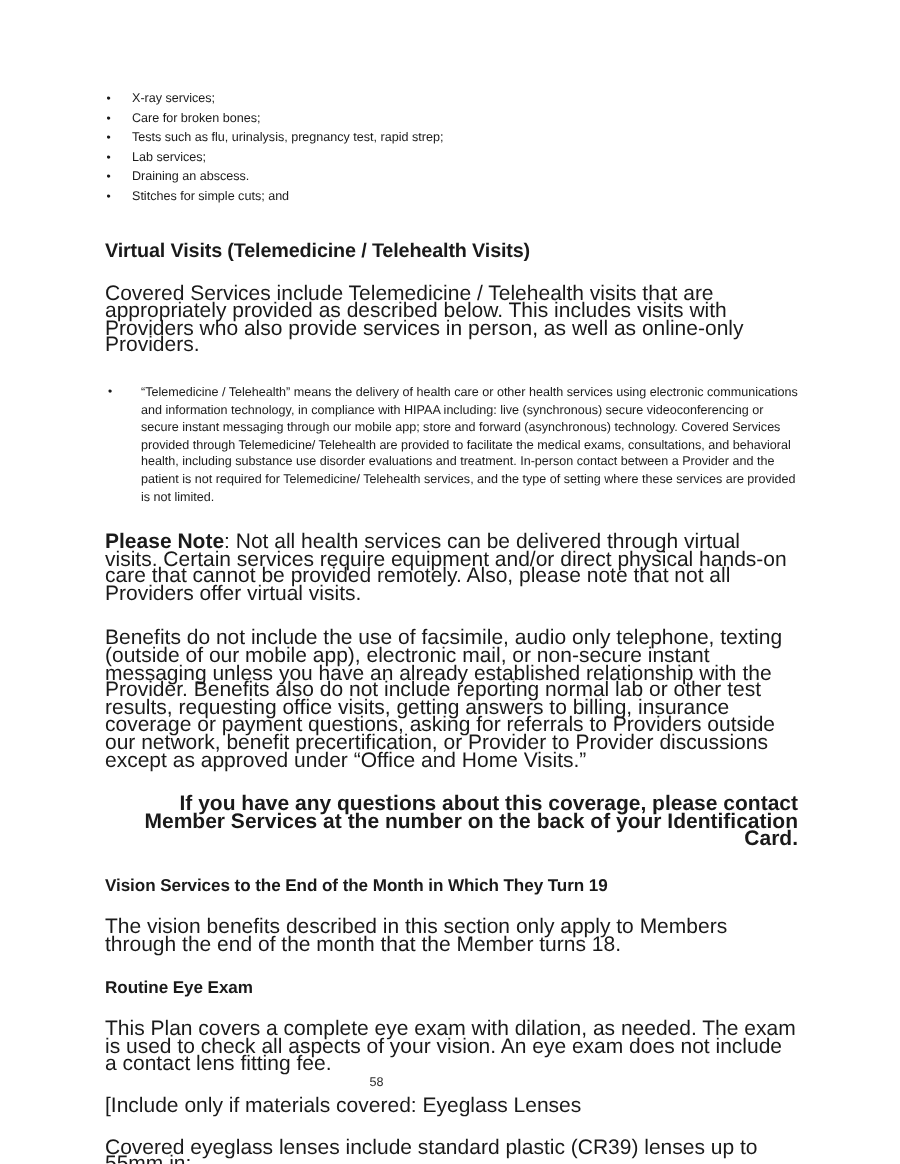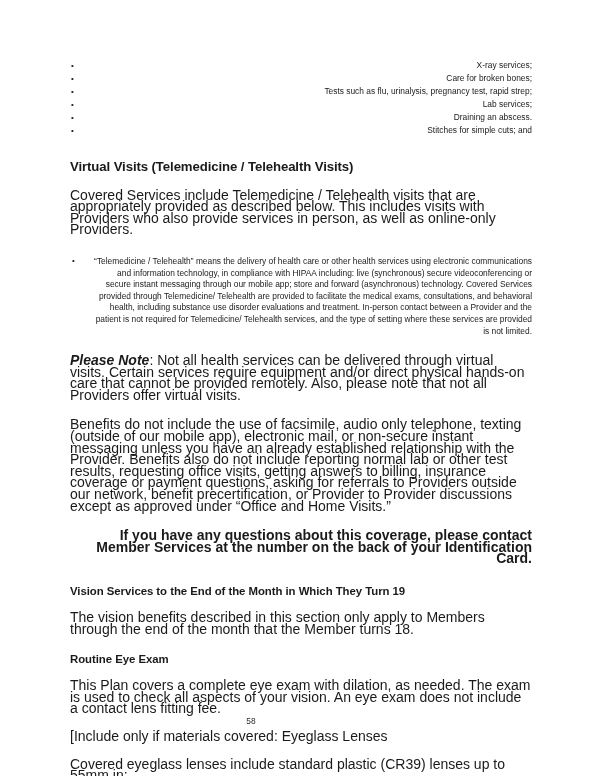--- a/index.html
+++ b/index.html
@@ -27,21 +27,20 @@
     position: absolute;
     left: 70px;
     top: 60px;
     width: 462px;
   }
   
   ul.bullets {
     list-style: none;
     margin: 0;
     padding: 0;
-    text-align: right;
   }
   ul.bullets > li {
     position: relative;
     padding-left: 18px;
     font-size: 8.4px;
     line-height: 11.6px;
     margin: 0 0 1.5px 0;
   }
   ul.bullets > li::before {
     content: "\2022";
@@ -79,21 +78,20 @@
     font-size: 14px;
     line-height: 11.6px;
     margin: 0;
   }
   p.body.bold {
     font-weight: bold;
     text-align: right;
   }
   .lead-bold {
     font-weight: bold;
-    font-style: italic;
   }
   .sp-14 { height: 14px; }
   .sp-16 { height: 16px; }
   .sp-18 { height: 18px; }
   .sp-20 { height: 20px; }
   
   .page-number {
     position: absolute;
     left: 0;
     top: 716px;

